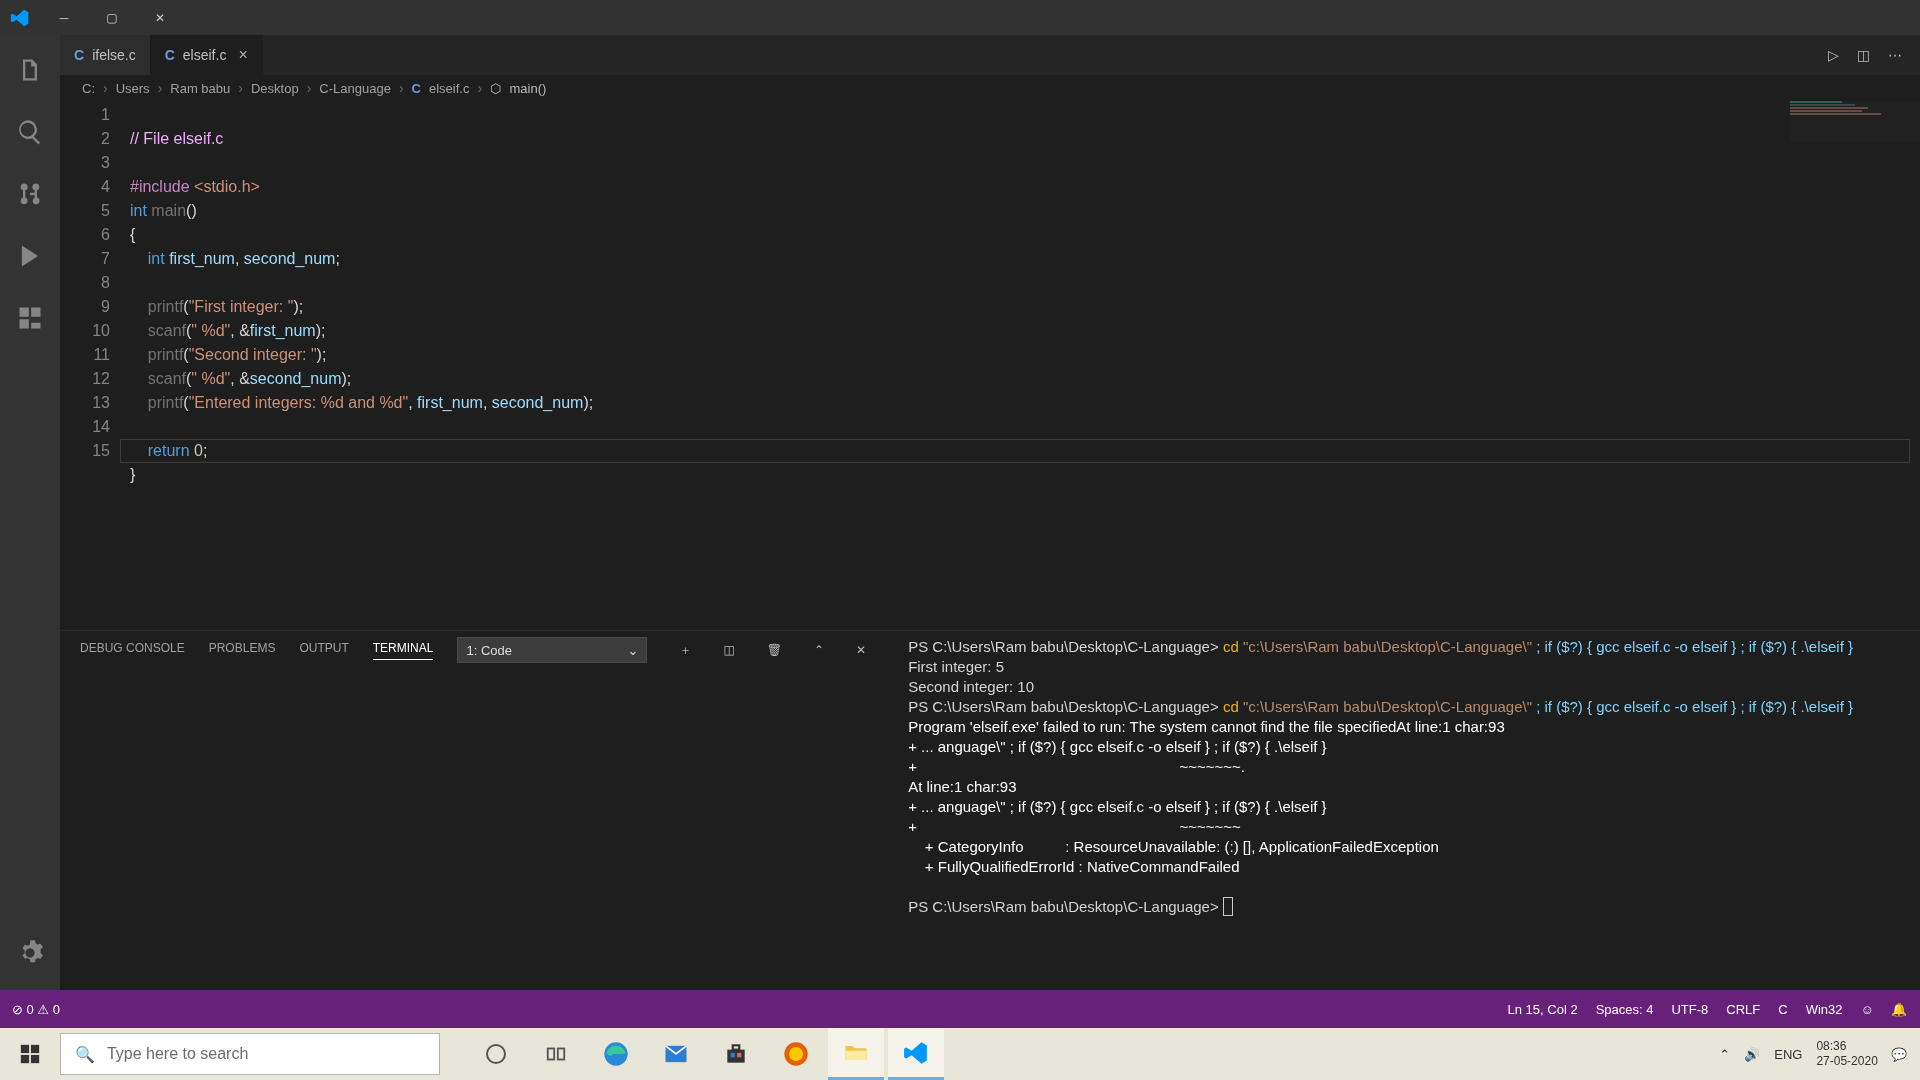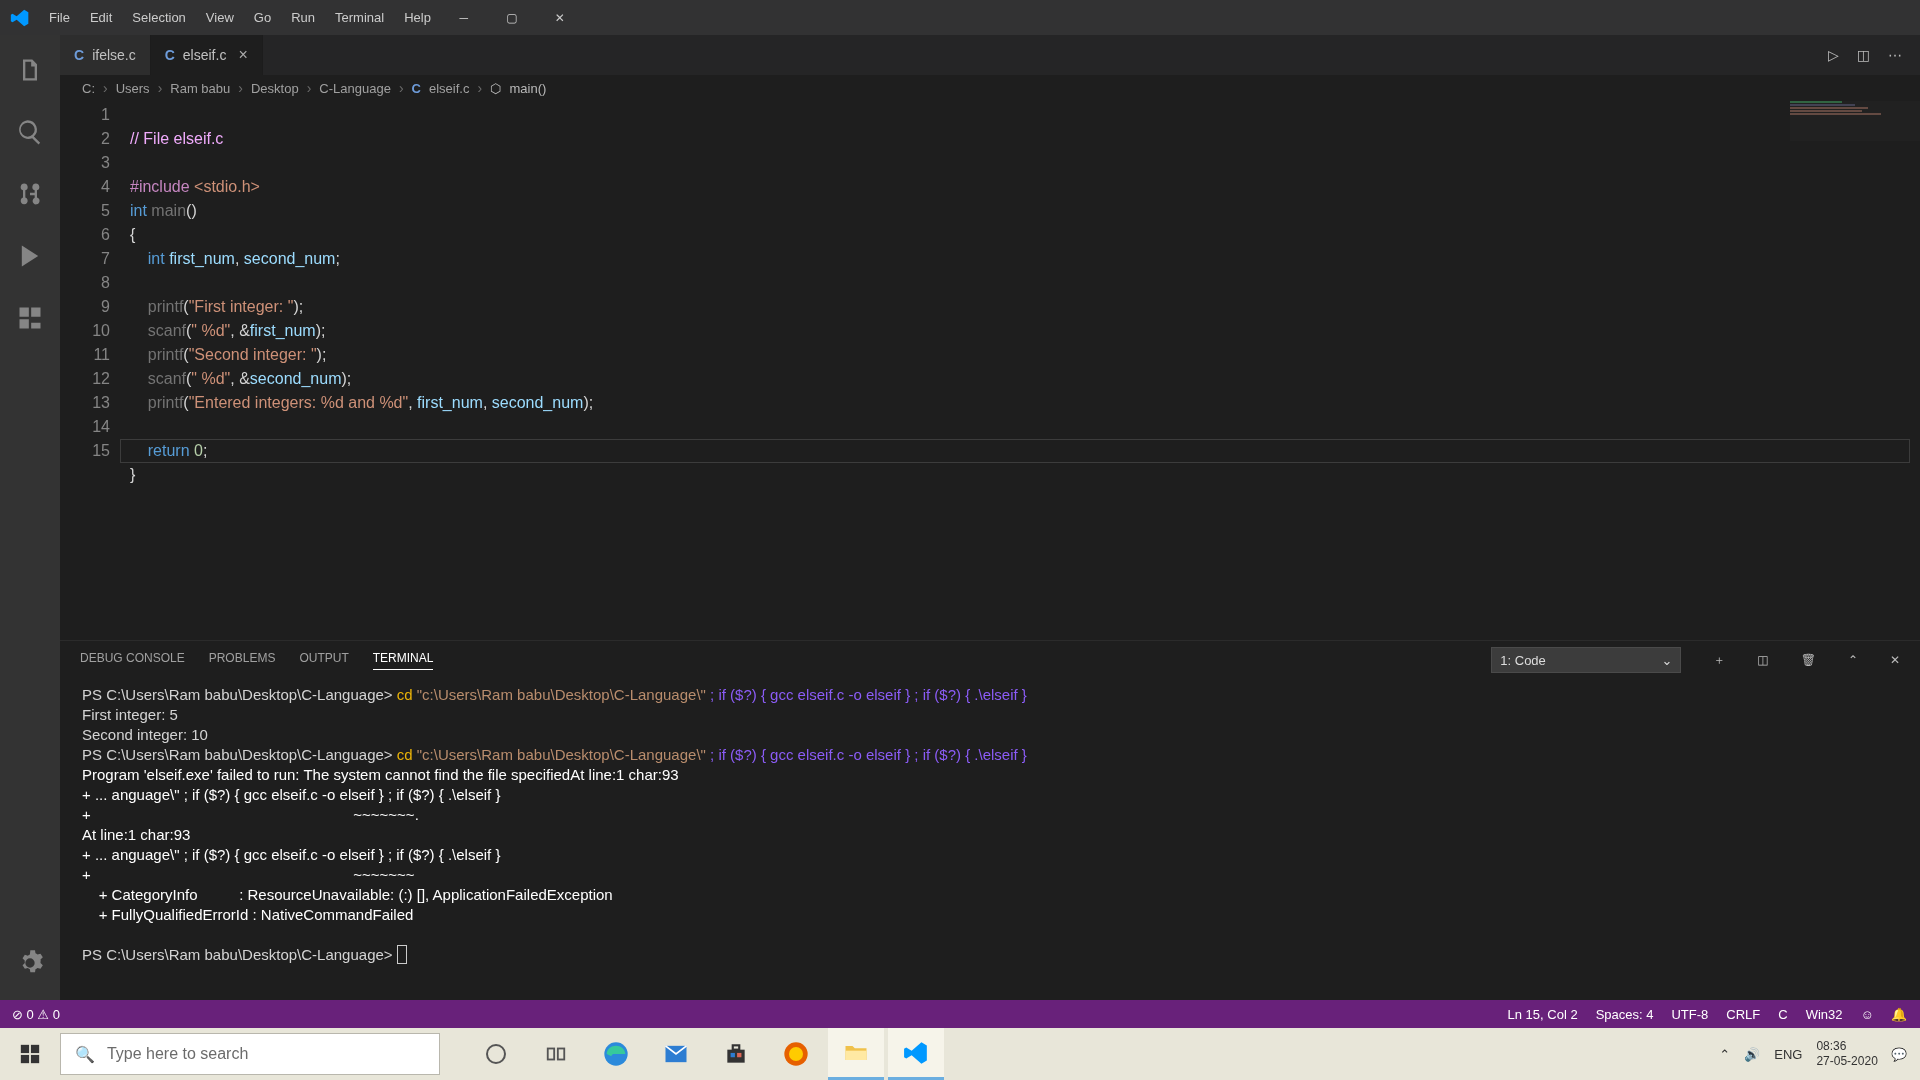--- a/index.html
+++ b/index.html
@@ -33,60 +33,50 @@
 .code .cur-line{position:absolute;left:-10px;right:10px;height:24px;border:1px solid #3c3c3c;top:338px;pointer-events:none}
 .minimap{position:absolute;top:0;right:0;width:130px;height:40px;background:#252525;opacity:.5}
 .minimap .mm{height:2px;margin-bottom:1px}
 .c-comment{color:#f0abfc}
 .c-key{color:#569cd6}
 .c-pre{color:#c586c0}
 .c-str{color:#ce9178}
 .c-func{color:#737373}
 .c-var{color:#9cdcfe}
 .c-num{color:#b5cea8}
-.panel{height:360px;background:#1e1e1e;border-top:1px solid #2b2b2b;display:flex;flex-direction:column}
+.panel{height:360px;background:#1e1e1e;border-top:1px solid #2b2b2b;display:flex;flex-direction:row}
 .panel-tabs{height:38px;display:flex;align-items:center;padding-left:20px;gap:24px;color:#a0a0a0;font-size:12px}
 .panel-tabs .pt{text-transform:uppercase;cursor:pointer;padding-bottom:4px}
 .panel-tabs .pt.active{color:#fff;border-bottom:1px solid #fff}
 .panel-tabs .pactions{margin-left:auto;display:flex;align-items:center;gap:32px;padding-right:20px;color:#bbb}
 .term-select{background:#3c3c3c;color:#ddd;border:1px solid #4a4a4a;height:26px;width:190px;padding:0 8px;font-size:13px;display:flex;align-items:center;justify-content:space-between}
 .terminal{flex:1;padding:6px 22px;font-family:Consolas,monospace;font-size:15px;color:#d4d4d4;line-height:20px;overflow:hidden;white-space:pre-wrap}
 .t-yel{color:#eab308}
 .t-str{color:#b98d6d}
-.t-cy{color:#8b5cf6}
+.t-cy{color:#7dd3fc}
 .t-red{color:#ffffff}
-.status{height:28px;background:#68217a;display:flex;align-items:center;color:#fff;font-size:13px;padding:0 12px;gap:14px}
+.status{height:38px;background:#68217a;display:flex;align-items:center;color:#fff;font-size:13px;padding:0 12px;gap:14px}
 .status .right{margin-left:auto;display:flex;gap:18px;}
 .taskbar{height:52px;background:#e8e6d9;display:flex;align-items:center}
 .taskbar .start{width:60px;height:52px;display:flex;justify-content:center;align-items:center}
 .taskbar .search{flex:0 0 380px;height:42px;background:#fff;border:1px solid #b9b7ad;display:flex;align-items:center;padding:0 14px;gap:12px;color:#6b6b6b;font-size:16px}
 .taskbar .tb-icons{display:flex;align-items:center;gap:4px;margin-left:28px}
 .taskbar .tb-icons .ti{width:56px;height:52px;display:flex;justify-content:center;align-items:center}
 .taskbar .tb-icons .ti.active{border-bottom:3px solid #6baee0;background:#f6f4ea}
 .taskbar .sys{margin-left:auto;display:flex;align-items:center;gap:14px;padding-right:12px;color:#333;font-size:13px}
 .taskbar .sys .clock{line-height:15px;font-size:12px}
 </style>
 </head>
 <body>
 
 <div class="title-bar">
   <div class="logo">
     <svg viewBox="0 0 24 24" width="20" height="20">
         <path fill="#0098ff" d="M17 2l5 3v14l-5 3-9-8-5 3-2-1V8l2-1 5 3 9-8z"></path>
       </svg>
-  </div>
-  <div class="menu">
-    <span>File</span>
-    <span>Edit</span>
-    <span>Selection</span>
-    <span>View</span>
-    <span>Go</span>
-    <span>Run</span>
-    <span>Terminal</span>
-    <span>Help</span>
   </div>
   <div class="win-controls">
     <span>─</span>
     <span>▢</span>
     <span>✕</span>
   </div>
 </div>
 
 <div class="main">
 

